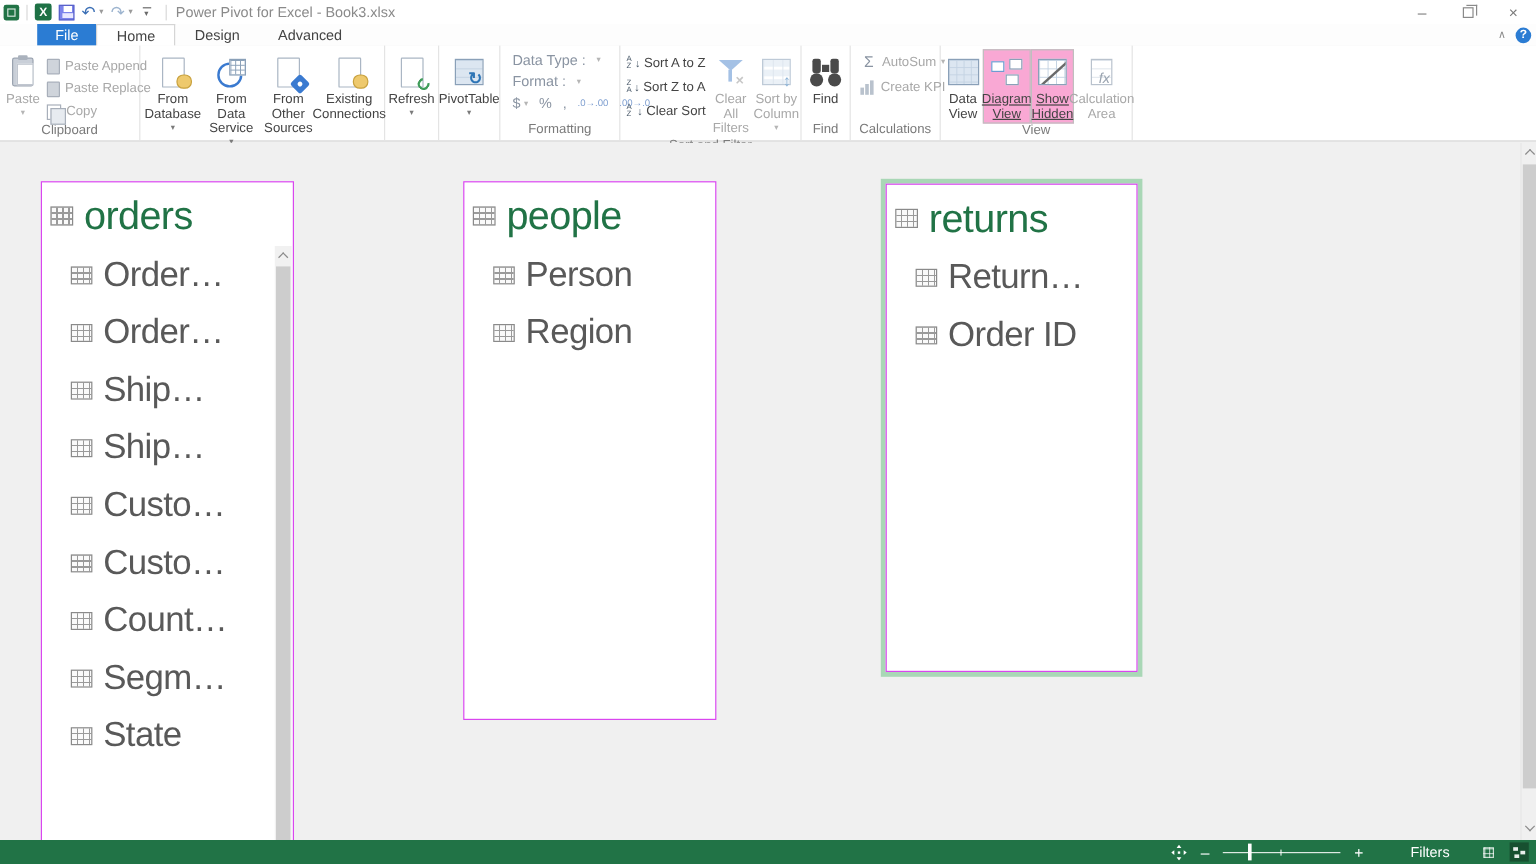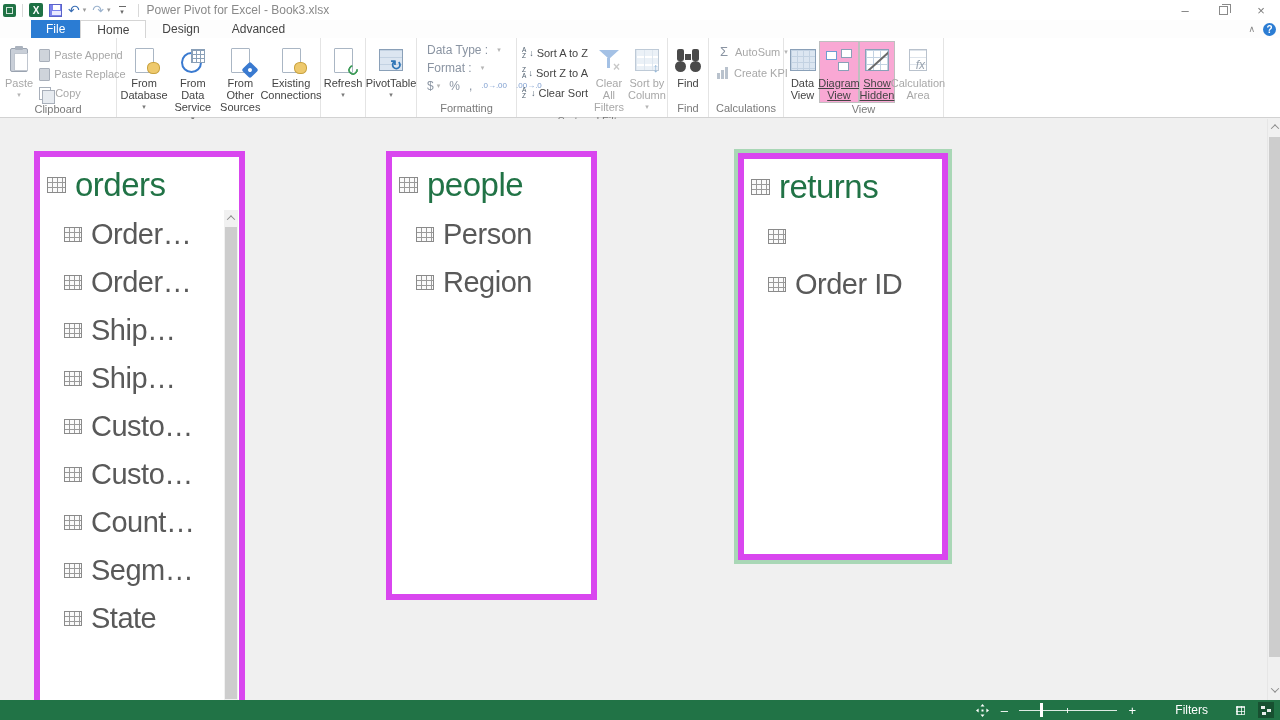--- a/index.html
+++ b/index.html
@@ -127,21 +127,21 @@
   .icon-binoc .l, .icon-binoc .r { position:absolute; top:1px; width:7px; height:12px; background:#4a4a4a; border-radius:2px; }
   .icon-binoc .l { left:2px; } .icon-binoc .r { right:2px; }
   .icon-binoc .m { position:absolute; left:10px; top:6px; width:6px; height:6px; background:#4a4a4a; }
   .fmt-row { display:flex; align-items:center; gap:9px; font-size:12px; color:#8a94a2; padding:2px 4px; }
   .fmt-sym { font-size:12px; }
   .fmt-dec { font-size:8px; line-height:8px; color:#8a94a2; text-align:right; }
   .fmt-dec b { color:#7f9fd0; font-weight:normal; }
 
   
   #canvas { position:absolute; left:0; top:119px; width:1280px; height:581px; background:#f0f0f0; overflow:hidden; }
-  .card { position:absolute; background:#fff; border:6px solid #d946ef; overflow:hidden; }
+  .card { position:absolute; background:#fff; border:1px solid #d946ef; overflow:hidden; }
   .card.selected { box-shadow:0 0 0 4px #a9d7b6; }
   .card-0 { left:34px; top:32px; width:211px; height:560px; }
   .card-1 { left:386px; top:32px; width:211px; height:449px; }
   .card-2 { left:738px; top:34px; width:210px; height:407px; }
   .card-header { display:flex; align-items:center; gap:9px; padding:9px 0 2px 7px; }
   .card-title { font-size:33px; color:#217346; letter-spacing:-.5px; }
   .fields { padding-top:4px; }
   .field { height:48px; display:flex; align-items:center; gap:9px; padding-left:24px;
     font-size:29px; color:#595959; letter-spacing:-.5px; }
   .tbl-icon { display:inline-block; background:#fafafa; border:1px solid #8a8a8a;
@@ -535,20 +535,21 @@
 
   </div>
     <div class="card card-2 selected">
     <div class="card-header">
       <span class="tbl-icon lg"></span>
       <span class="card-title">returns</span>
     </div>
     <div class="fields">
         <div class="field">
     <span class="tbl-icon sm"></span>
+    <span class="field-label">Return…</span>
   </div>
         <div class="field">
     <span class="tbl-icon sm"></span>
     <span class="field-label">Order ID</span>
   </div>
       </div>
 
   </div>
     <div id="canvas-vsb">
     <div class="sb-btn up-btn">

